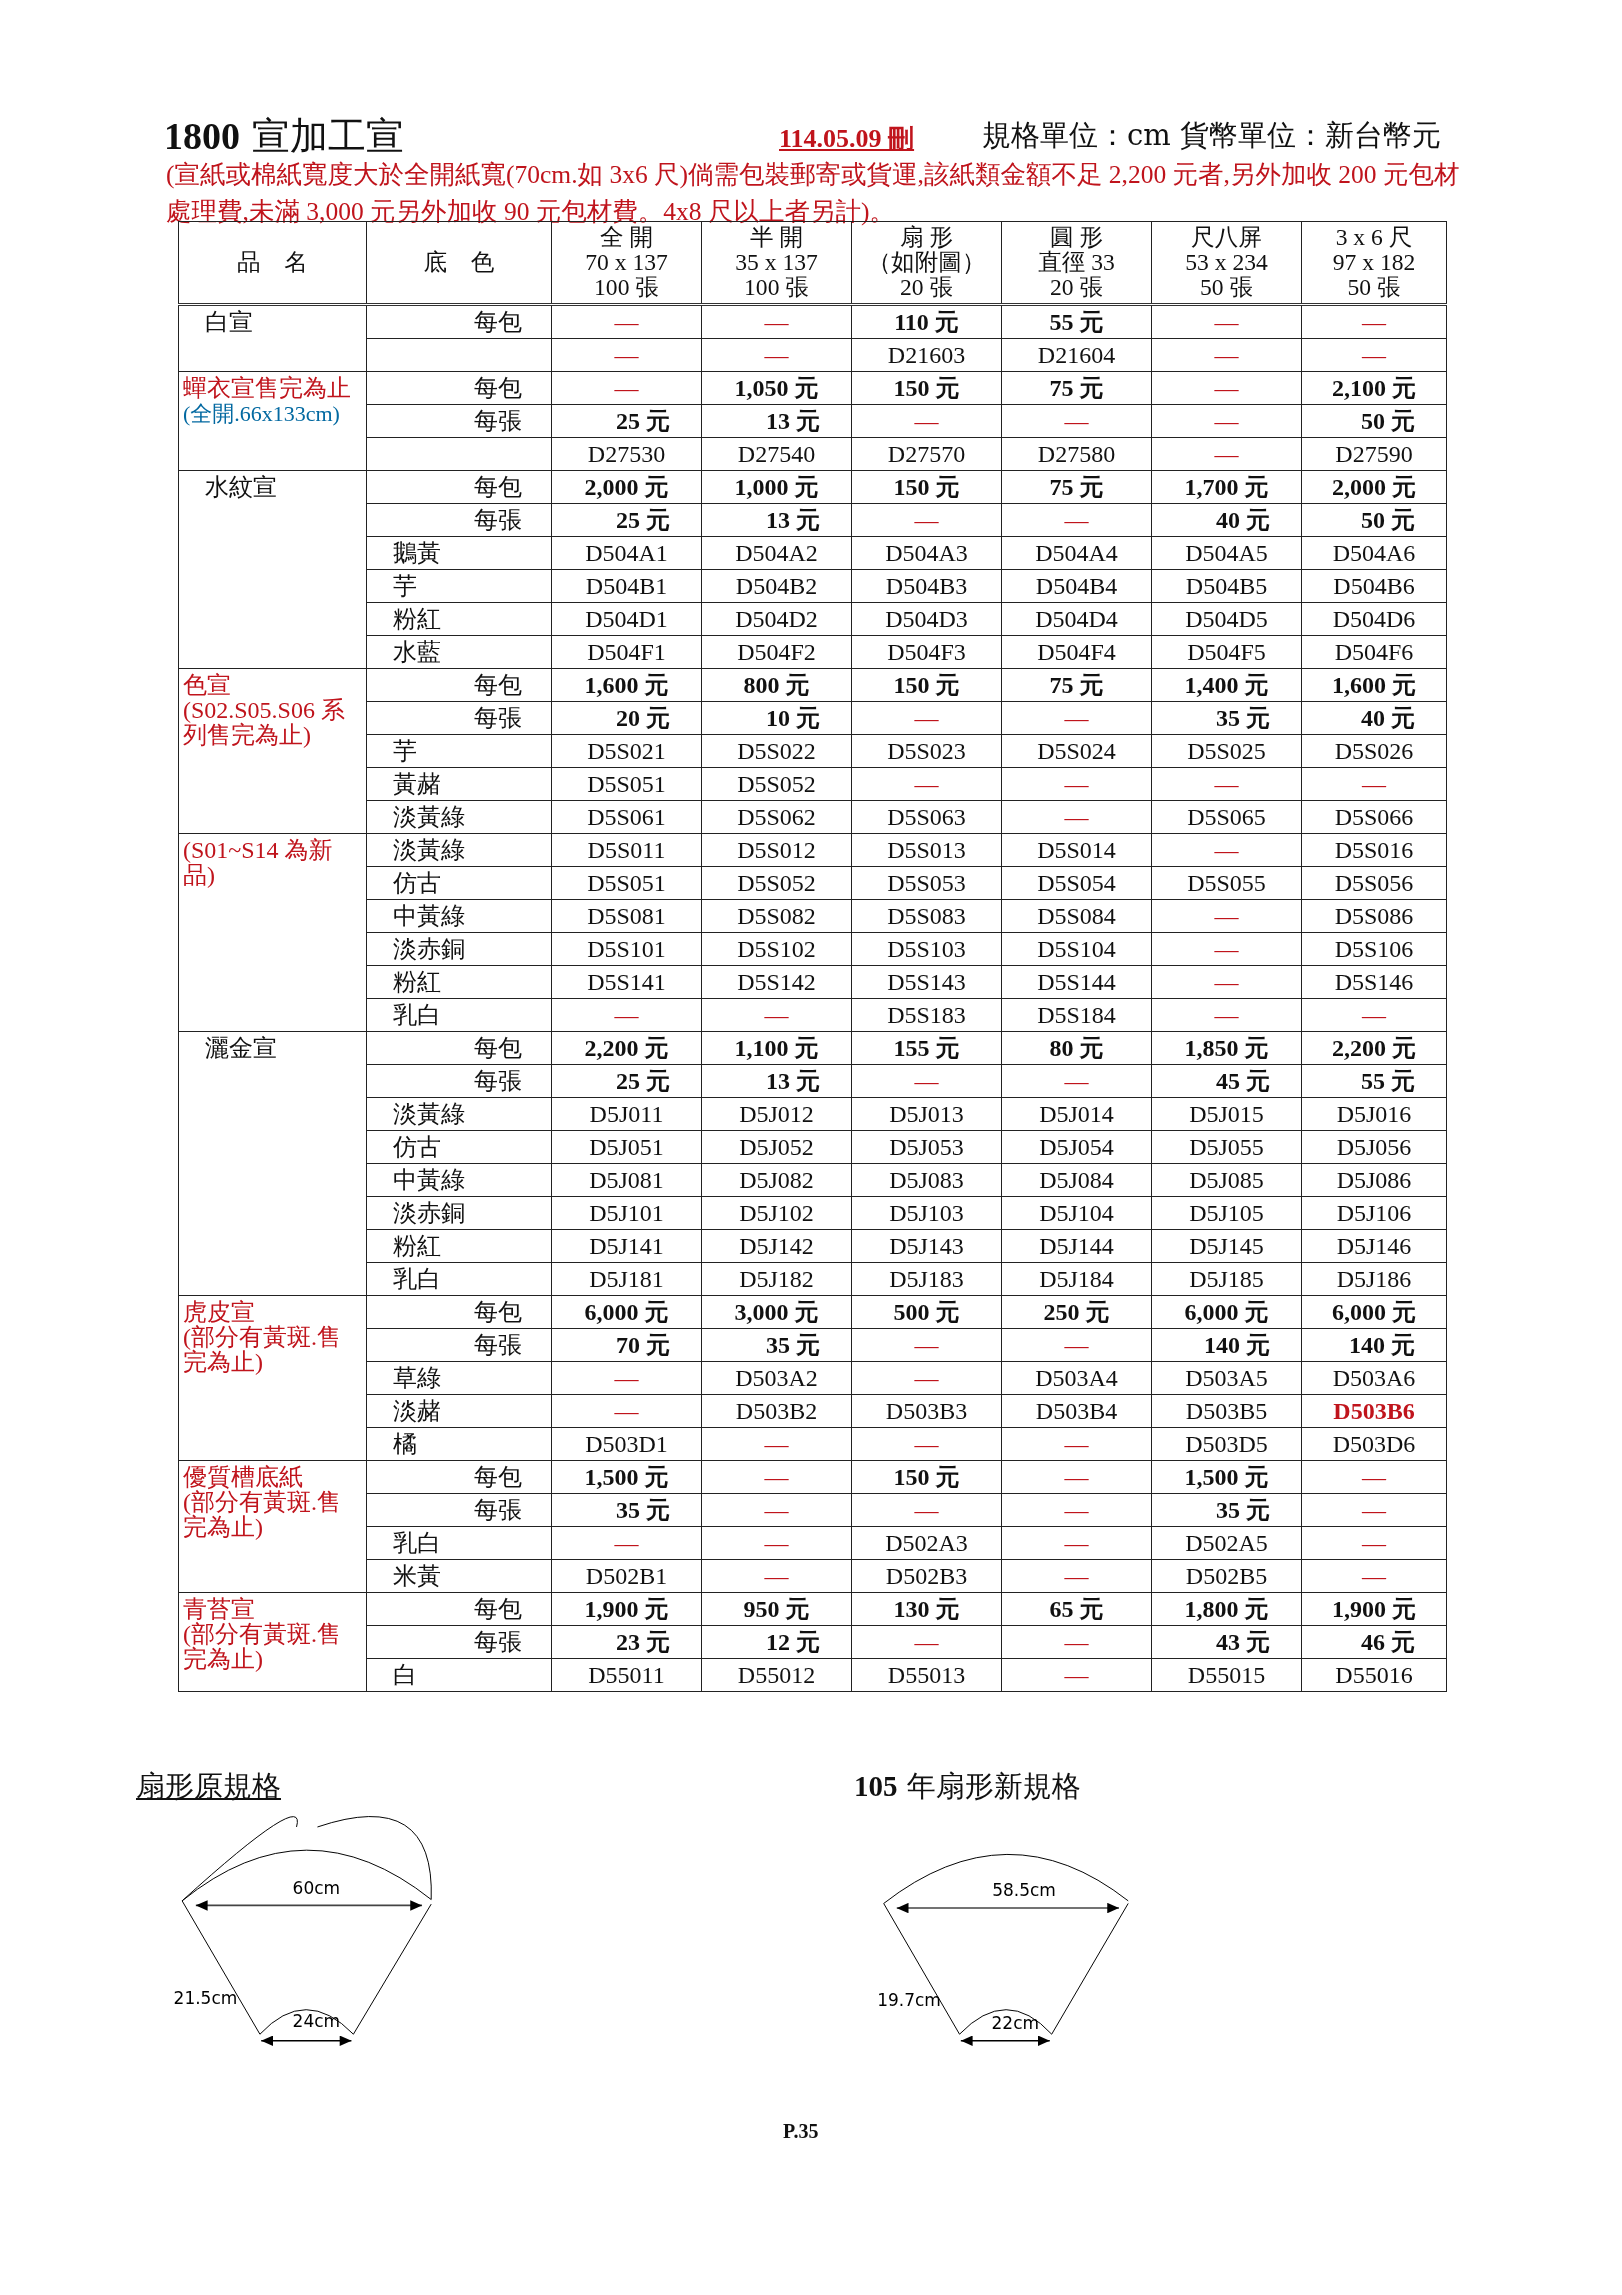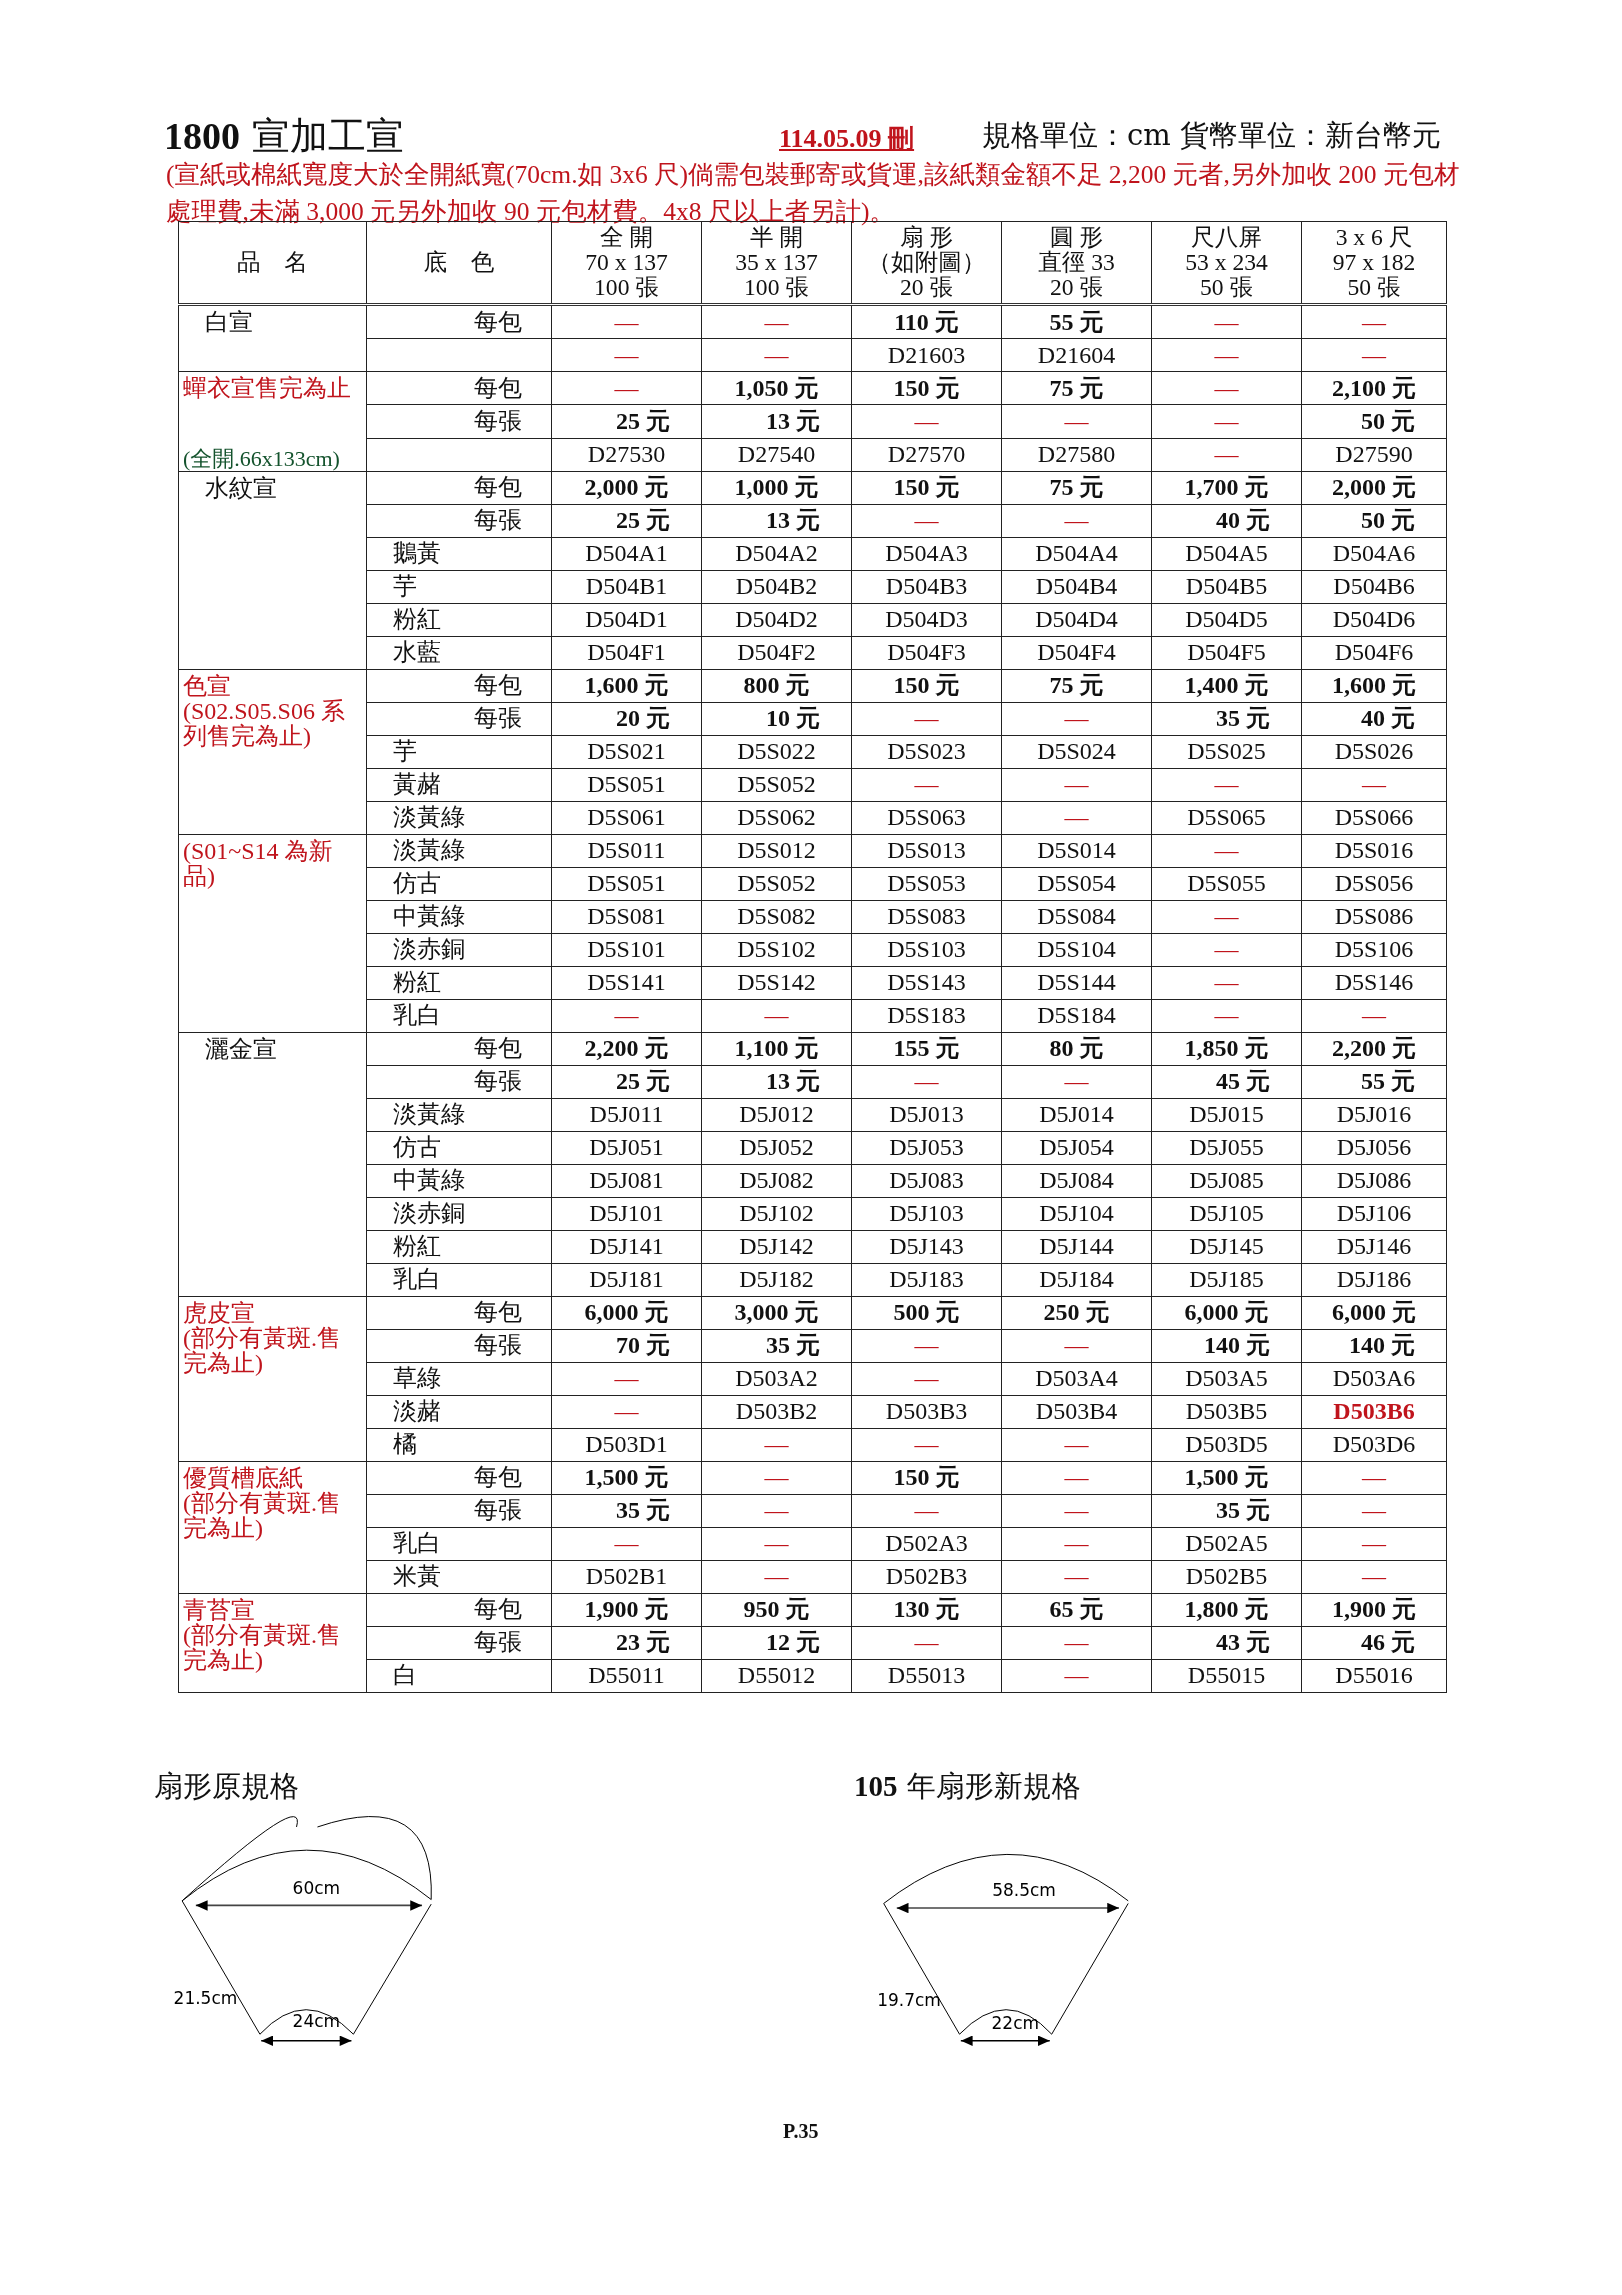--- a/index.html
+++ b/index.html
@@ -17,24 +17,24 @@
   #price td.name { vertical-align: top; text-align: left; font-size: 24px; line-height: 25px; padding-top: 3.9px; white-space: normal; }
   #price td.name.red { color: #c0141c; }
   #price td.base-unit { text-align: right; padding-right: 29px; }
   #price td.base-color { text-align: left; padding-left: 26px; }
   #price td.val { text-align: center; }
   #price td.val.price { font-weight: bold; }
   #price td.val.sheet { text-align: right; padding-right: 31px; }
   #price td.val.dash { color: #c0141c; font-weight: normal; }
   #price td.val.highlight { color: #c0141c; font-weight: bold; }
   .thick-top td { border-top: 3.3px solid #111; }
-  .name-sub { color: #14532d; font-size: 22px; margin-top: 45px; }
+  .name-sub { color: #0369a1; font-size: 22px; }
 
   .fan-title { font-size: 29px; white-space: nowrap; }
-  #fan-old-title { left: 154px; top: 1767px; }
+  #fan-old-title { left: 136px; top: 1767px; text-decoration: underline; }
   #fan-new-title { left: 854px; top: 1767px; }
   #fan-new-title .num { font-weight: bold; font-family: "Liberation Serif", serif; }
   svg.fan { position: absolute; }
   .fan text { font-family: "DejaVu Sans", sans-serif; font-size: 26px; }
   #page-num { left: 783px; top: 2120px; font-size: 20px; font-weight: bold; font-family: "Liberation Serif", serif; }
 </style>
 </head>
 <body>
 
 <div id="title" class="abs"><span class="num">1800</span><span> 宣加工宣</span></div>

